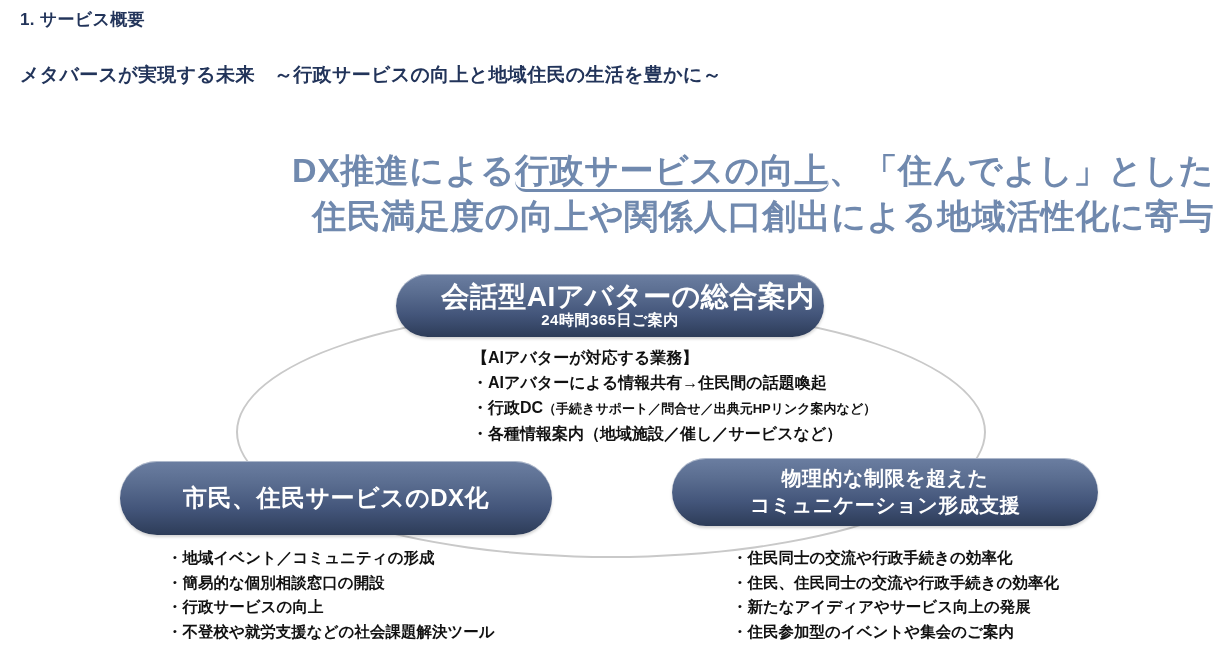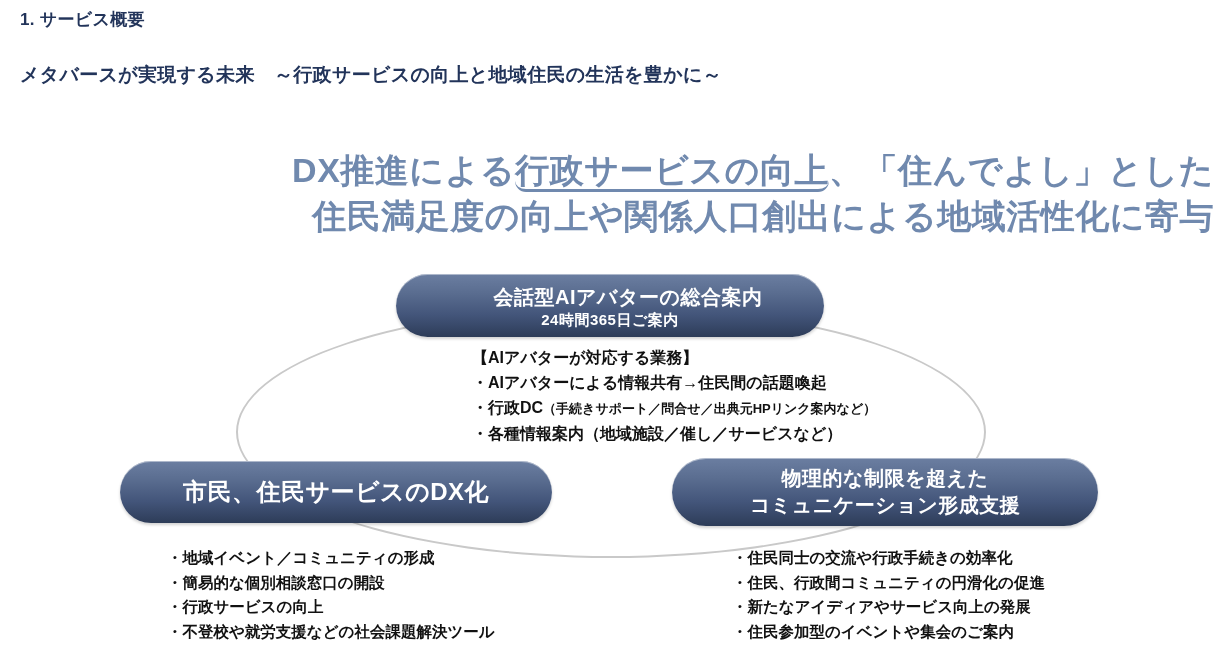--- a/index.html
+++ b/index.html
@@ -41,23 +41,23 @@
 
   
   .pill {
     position: absolute; z-index: 3; border-radius: 999px;
     background: linear-gradient(180deg, #6b7ea1 0%, #5a6d90 30%, #43557a 65%, #2d3c58 100%);
     box-shadow: inset 0 1px 0 rgba(255,255,255,0.45), 0 2px 3px rgba(0,0,0,0.18);
     color: #ffffff; font-weight: bold; text-align: center;
     display: flex; flex-direction: column; align-items: center; justify-content: center;
   }
   .pill-top { left: 396px; top: 274px; width: 428px; height: 63px; }
-  .pill-top .pill-title { font-size: 20px; line-height: 28px; letter-spacing: 0.5px; margin-left: 36px; }
+  .pill-top .pill-title { font-size: 28px; line-height: 28px; letter-spacing: 0.5px; margin-left: 36px; }
   .pill-top .pill-sub { font-size: 15px; line-height: 18px; letter-spacing: 0.5px; }
-  .pill-left { left: 120px; top: 461px; width: 432px; height: 62px; }
+  .pill-left { left: 120px; top: 461px; width: 432px; height: 74px; }
   .pill-left .pill-title { font-size: 24px; letter-spacing: 0.5px; }
   .pill-right { left: 672px; top: 458px; width: 426px; height: 68px; }
   .pill-right .pill-title { font-size: 20px; line-height: 27px; letter-spacing: 0.5px; }
 
   
   .ai-tasks {
     position: absolute; left: 428px; top: 346px; z-index: 2;
     color: #111111; font-weight: bold; font-size: 16px; line-height: 24.5px;
     white-space: nowrap;
     margin-left: 44px;
@@ -111,18 +111,18 @@
 
   <div class="feature-list left">
     <div>・地域イベント／コミュニティの形成</div>
     <div>・簡易的な個別相談窓口の開設</div>
     <div>・行政サービスの向上</div>
     <div>・不登校や就労支援などの社会課題解決ツール</div>
   </div>
 
   <div class="feature-list right">
     <div>・住民同士の交流や行政手続きの効率化</div>
-    <div>・住民、行政間コミュニティの円滑化の促進</div>
+    <div>・住民、住民同士の交流や行政手続きの効率化</div>
     <div>・新たなアイディアやサービス向上の発展</div>
     <div>・住民参加型のイベントや集会のご案内</div>
   </div>
 
 </div>
 
 </body></html>

